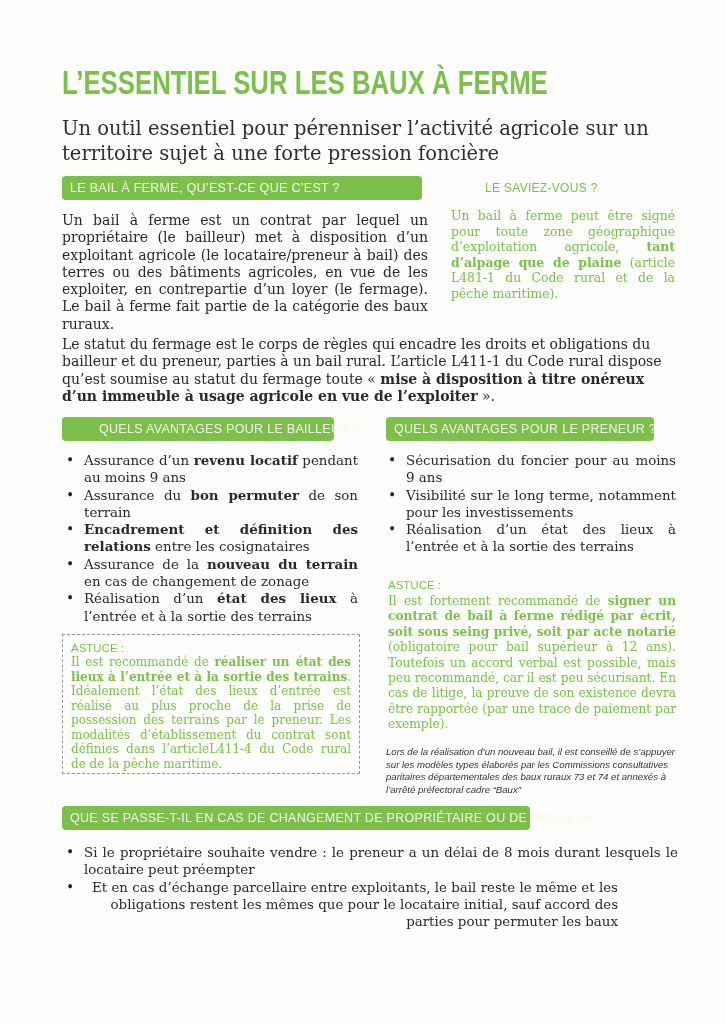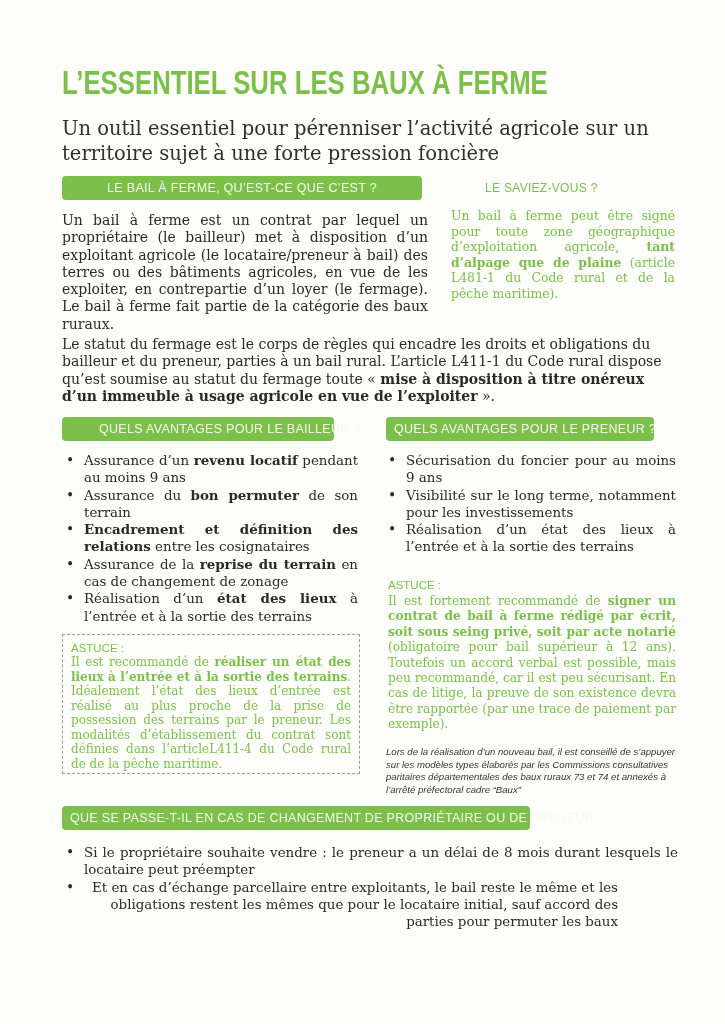--- a/index.html
+++ b/index.html
@@ -14,21 +14,21 @@
   }
   .subtitle {
     position: absolute; left: 62px; top: 116px; width: 620px;
     font-family: "DejaVu Serif", serif; font-size: 19.5px; line-height: 25px;
     color: #2f2f2f; font-weight: 300;
   }
   .pill {
     position: absolute; background: #7cc04b; color: #f4fbe9;
     font-family: "Liberation Sans", sans-serif; font-size: 12.5px;
     letter-spacing: 0.3px; border-radius: 4px; padding: 0 8px;
-    height: 24px; line-height: 24px; white-space: nowrap; text-align: center;
+    height: 24px; line-height: 24px; white-space: nowrap;
   }
   .pill span { display: inline-block; }
   .label-green {
     position: absolute; font-family: "Liberation Sans", sans-serif;
     font-size: 12px; color: #7cc04b; letter-spacing: 0.3px;
   }
   .para {
     position: absolute; font-family: "DejaVu Serif", serif;
     font-size: 14px; line-height: 17.3px; text-align: justify; color: #2a2a2a;
   }
@@ -66,21 +66,21 @@
 
 <p class="para" style="left:62px; top:336px; width:615px; text-align:left;"><span>Le statut du fermage est le corps de règles qui encadre les droits et obligations du bailleur et du preneur, parties à un bail rural. L’article L411-1 du Code rural dispose qu’est soumise au statut du fermage toute « </span><b>mise à disposition à titre onéreux d’un immeuble à usage agricole en vue de l’exploiter</b><span> ».</span></p>
 
 <div class="pill" style="left:62px; top:417px; width:272px;padding-left:37px;">
   <span>QUELS AVANTAGES POUR LE BAILLEUR ?</span>
 </div>
 <ul class="bullets" id="bailleur-list" style="left:62px; top:452px; width:296px;">
   <li><span>Assurance d’un </span><b>revenu locatif</b><span> pendant au moins 9 ans</span></li>
   <li><span>Assurance du </span><b>bon permuter</b><span> de son terrain</span></li>
   <li><span></span><b>Encadrement et définition des relations</b><span> entre les cosignataires</span></li>
-  <li><span>Assurance de la </span><b>reprise du terrain</b><span> en cas de changement de zonage</span></li>
+  <li><span>Assurance de la </span><b>nouveau du terrain</b><span> en cas de changement de zonage</span></li>
   <li><span>Réalisation d’un </span><b>état des lieux</b><span> à l’entrée et à la sortie des terrains</span></li>
 </ul>
 
 <div class="astuce-box">
   <div class="astuce-label">ASTUCE :</div>
   <p class="astuce-text"><span>Il est recommandé de </span><b>réaliser un état des lieux à l’entrée et à la sortie des terrains</b><span>. Idéalement l’état des lieux d’entrée est réalisé au plus proche de la prise de possession des terrains par le preneur. Les modalités d’établissement du contrat sont définies dans l’articleL411-4 du Code rural de de la pêche maritime.</span></p>
 </div>
 
 <div class="pill" style="left:386px; top:417px; width:268px;">
   <span>QUELS AVANTAGES POUR LE PRENEUR ?</span>

